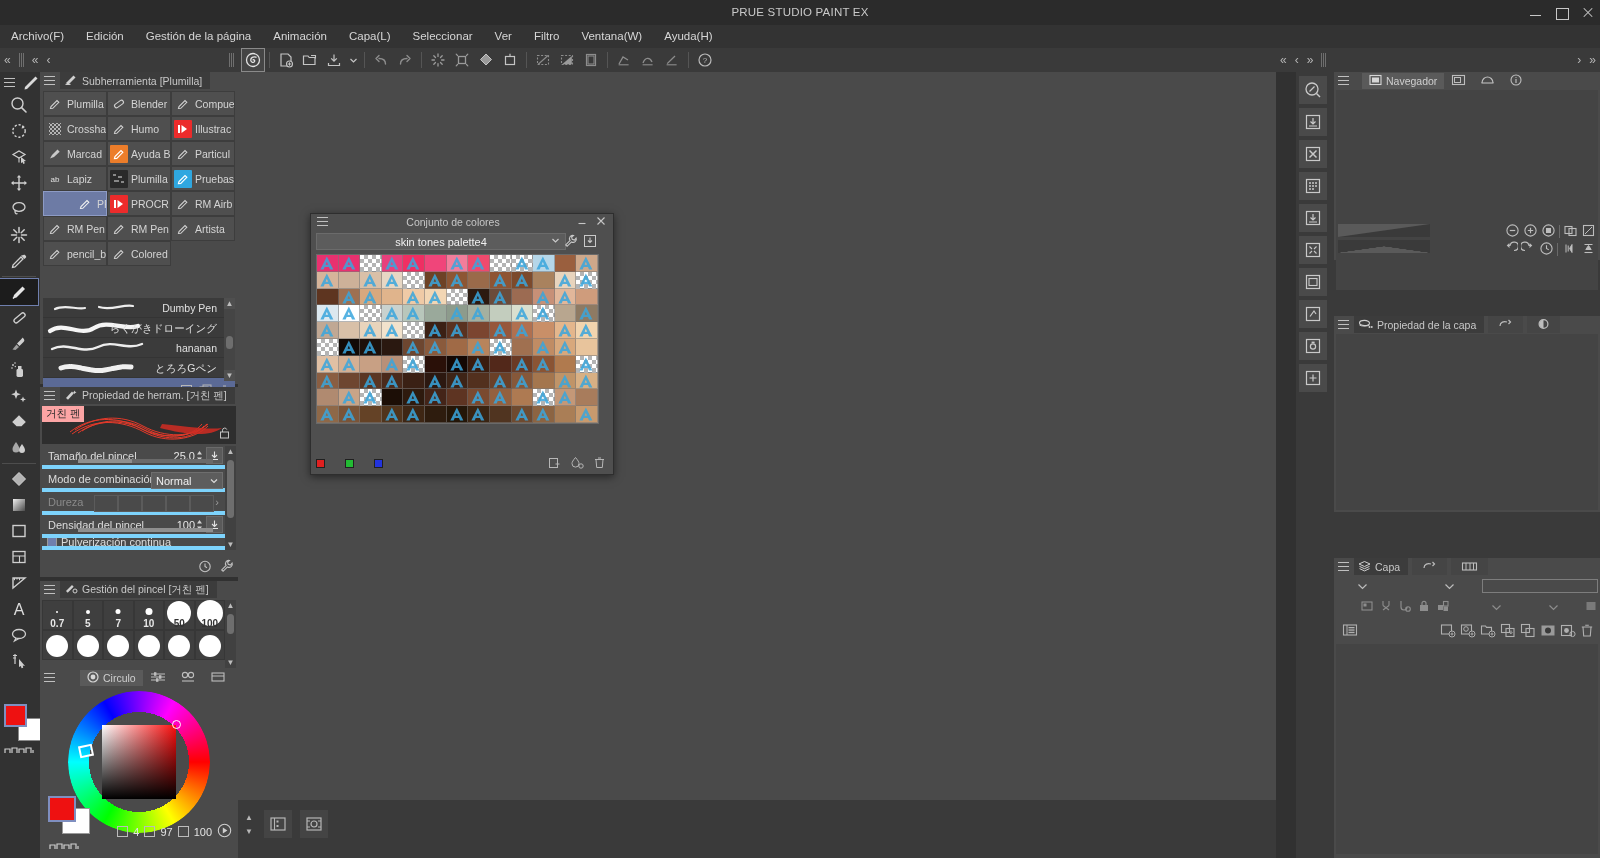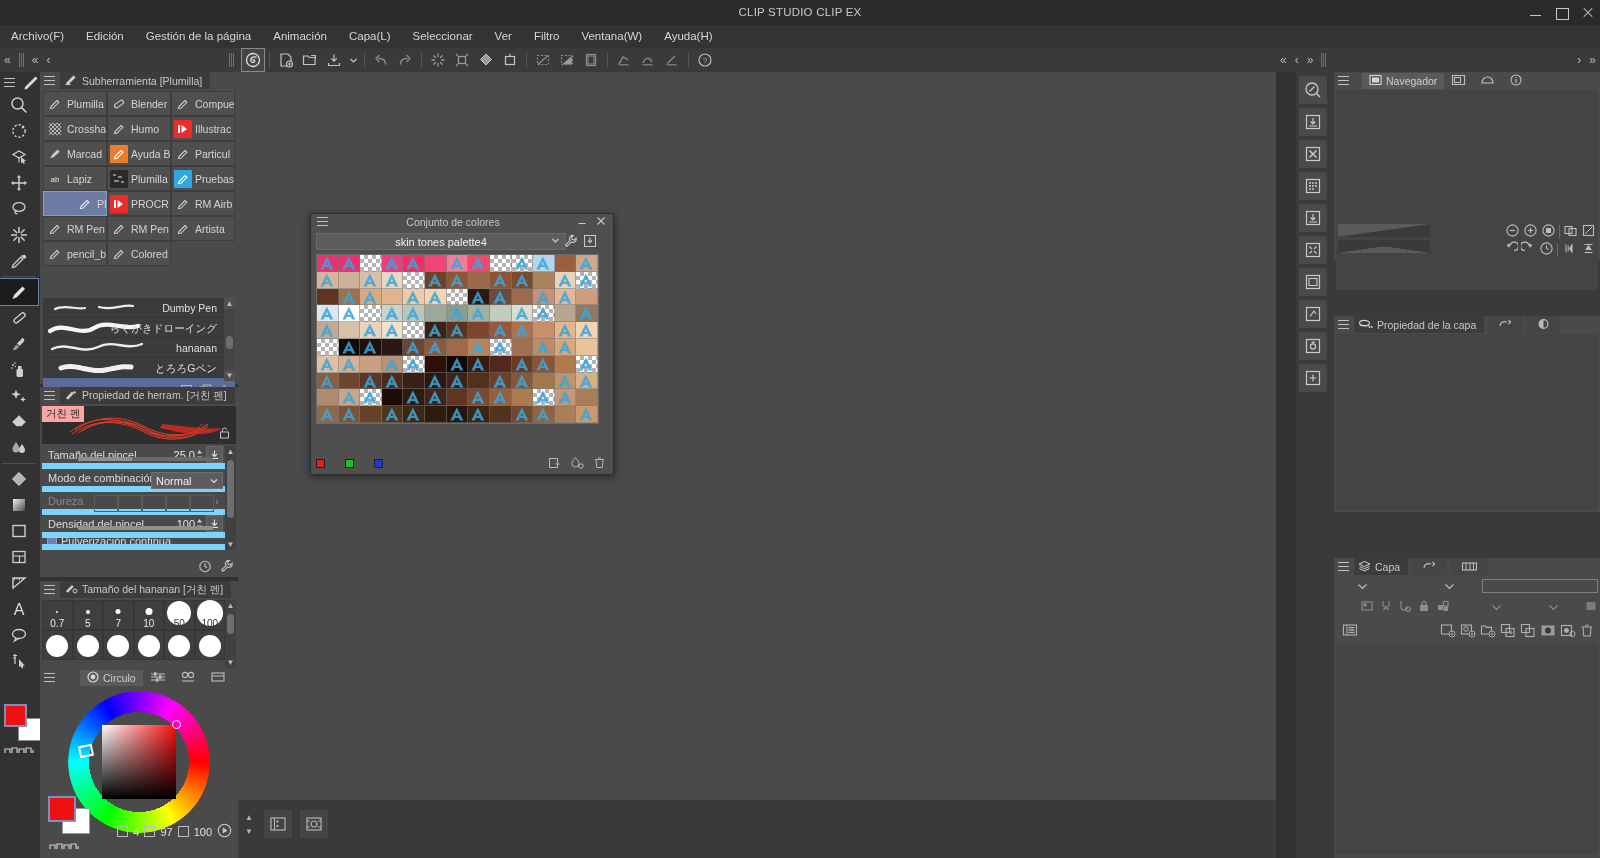--- a/index.html
+++ b/index.html
@@ -81,40 +81,40 @@
   .vsb .arw{ position:absolute; left:0; width:11px; height:11px; display:flex; align-items:center; justify-content:center; color:#bdbdbd; font-size:8px; background:#4f4f4f;}
   .vsb .arw.up{ top:0 } .vsb .arw.dn{ bottom:0 }
   .vsb .thumb{ position:absolute; left:2px; top:38px; width:7px; height:13px; background:#6e6e6e; border-radius:4px; }
   .stfoot{ position:absolute; left:3px; top:310px; width:192px; height:18px; display:flex; justify-content:flex-end; align-items:center; gap:6px; padding-right:4px;}
 
   
   #toolprop{ left:40px; top:387px; width:198px; height:190px; background:#4a4a4a; }
   .tpPreview{ position:absolute; left:2px; top:19px; width:194px; height:38px; background:#2e2e2e; overflow:hidden;}
   .tpName{ position:absolute; left:0; top:0; background:#fca5a5; color:#2a2a2a; font-size:10.5px; padding:1px 4px; }
   .tpRows{ position:absolute; left:2px; top:59px; width:183px; }
-  .tprow{ height:23px; position:relative; border-bottom:6px solid #7dd3fc; display:flex; align-items:center; }
+  .tprow{ height:23px; position:relative; border-bottom:4px solid #7dd3fc; display:flex; align-items:center; }
   .tprow .lb{ font-size:11px; color:#dcdcdc; padding-left:6px; }
   .tprow .lb.dim{ color:#8a8a8a; }
   .tprow .val{ position:absolute; right:30px; font-size:11px; color:#e6e6e6;}
   .spin{ position:absolute; right:22px; width:7px; height:14px; }
   .dlbtn{ position:absolute; right:2px; width:17px; height:17px; background:#5a5a5a; border:1px solid #6a6a6a; display:flex; align-items:center; justify-content:center;}
   .slider{ position:absolute; left:36px; bottom:2px; width:135px; height:4px; background:#6a6a6a; }
   .slider i{ position:absolute; left:0; top:0; height:4px; background:#8f8f8f; display:block;}
   .combo{ position:absolute; right:2px; top:3px; width:72px; height:17px; background:#5d5d5d; border:1px solid #6e6e6e; display:flex; align-items:center; justify-content:space-between; padding:0 4px; font-size:11px; color:#efefef;}
   .hardbox{ position:absolute; left:52px; top:3px; width:120px; height:17px; display:flex; }
   .hardbox i{ flex:1; border:1px solid #5b5b5b; }
   .tpScroll{ position:absolute; right:2px; top:59px; width:11px; height:104px; background:#414141; }
   .tpScroll .arw{ position:absolute; left:0; width:11px; height:11px; text-align:center; line-height:11px; color:#bdbdbd; font-size:8px;}
   .tpScroll .arw.up{top:0} .tpScroll .arw.dn{bottom:0}
   .tpScroll .thumb{ position:absolute; left:2px; top:14px; width:7px; height:58px; background:#6e6e6e; border-radius:4px;}
   .tpFoot{ position:absolute; right:4px; bottom:2px; display:flex; gap:8px; align-items:center; }
 
   
   #brushsize{ left:40px; top:581px; width:198px; height:90px; background:#4a4a4a; }
-  .bsGrid{ position:absolute; left:2px; top:19px; width:183px; }
+  .bsGrid{ position:absolute; left:2px; top:19px; width:183px;font-weight:bold; }
   .bsRow{ display:flex; }
   .bsCell{ width:30.5px; height:30px; background:#3f3f3f; border:1px solid #373737; position:relative; }
   .bsCell .dot{ position:absolute; left:50%; transform:translateX(-50%); top:6px; background:#ffffff; border-radius:50%;}
   .bsCell .num{ position:absolute; bottom:0px; left:0; width:100%; text-align:center; font-size:10px; color:#e8e8e8; }
   .bsCell .big{ position:absolute; left:50%; transform:translateX(-50%); top:1px; background:#fff; border-radius:50%;}
   .bsScroll{ position:absolute; right:2px; top:19px; width:11px; height:68px; background:#414141; }
   .bsScroll .arw{ position:absolute; left:0; width:11px; height:11px; text-align:center; line-height:11px; color:#bdbdbd; font-size:8px;}
   .bsScroll .arw.up{top:0} .bsScroll .arw.dn{bottom:0}
   .bsScroll .thumb{ position:absolute; left:2px; top:14px; width:7px; height:20px; background:#6e6e6e; border-radius:4px;}
 
@@ -195,21 +195,21 @@
   .glyphA{ position:absolute; left:0; top:0; width:100%; height:100%; pointer-events:none; opacity:.85;}
   .csFoot{ position:absolute; left:5px; bottom:4px; width:292px; height:14px; display:flex; align-items:center; gap:0; }
   .rgbChip{ width:9px; height:9px; border:1px solid #202020; }
   .rgbSlot{ width:29px; display:flex; justify-content:flex-start; }
   .csFootRight{ margin-left:auto; display:flex; gap:9px; align-items:center; padding-right:2px; }
 </style>
 </head>
 <body>
 
 <div id="titlebar" class="abs">
-  <div class="title">CLIP STUDIO CLIP EX</div>
+  <div class="title">PRUE STUDIO PAINT EX</div>
   <div class="wctrls">
     <div class="wctrl min"></div>
     <div class="wctrl max"></div>
     <div class="wctrl cls"></div>
   </div>
 </div>
 
 <div id="menubar" class="abs">
   <div class="mi">Archivo(F)</div>
   <div class="mi">Edición</div>
@@ -892,21 +892,21 @@
 <div id="brushsize" class="abs">
   <div class="pnlHead">
     <span class="hmb"></span>
     <span class="pnlTab">
       <span>
         <svg width="14" height="11" viewBox="0 0 14 11">
             <path d="M2 8 8 2l1.7 1.7L3.7 9.7z" fill="#d0d0d0"></path>
             <circle cx="11" cy="8" r="2" fill="none" stroke="#d0d0d0" stroke-width="1"></circle>
           </svg>
       </span>
-      <span>Tamaño del hananan [거친 펜]</span>
+      <span>Gestión del pincel [거친 펜]</span>
     </span>
   </div>
 
   <div class="bsGrid">
     <div class="bsRow">
       <div class="bsCell">
           <span class="dot" style="width:2px;height:2px;top:10px"></span>
           <span class="num">0.7</span>
         </div>
       <div class="bsCell">

